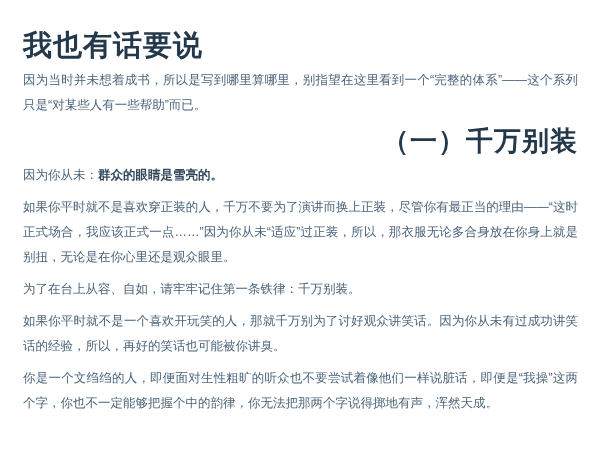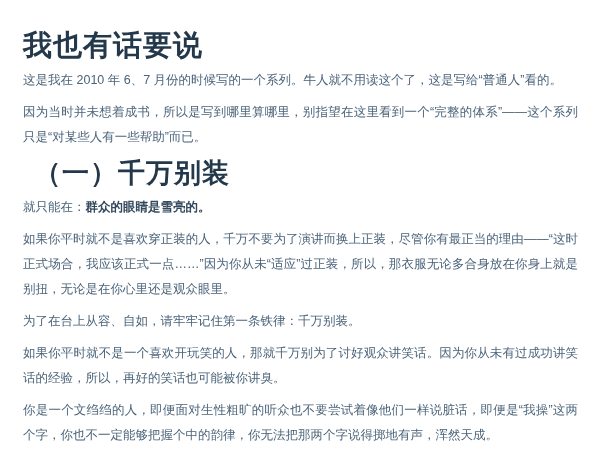--- a/index.html
+++ b/index.html
@@ -37,47 +37,47 @@
     color: #24384b;
   }
   .para {
     margin: 6px 0 7px 0;
     font-size: 12.5px;
     line-height: 25px;
     color: #4a6379;
     text-align: justify;
   }
   .section-heading {
-    margin: 6px 0 2px 11px;
+    margin: 6px 0 2px 0;
     font-size: 27px;
     line-height: 32px;
     font-weight: 700;
     color: #24384b;
     letter-spacing: 1px;
+    text-align: right;
   }
   .emphasis {
     font-weight: 700;
     color: #33495e;
   }
 </style>
 </head>
 <body>
 
 <div class="page">
   <h1 class="article-title">我也有话要说</h1>
 
 
-  <p class="para">这是我在 2010 年 6、7 月份的时候写的一个系列。牛人就不用读这个了，这是写给“普通人”看的。</p>
 
 
   <p class="para">因为当时并未想着成书，所以是写到哪里算哪里，别指望在这里看到一个“完整的体系”——这个系列只是“对某些人有一些帮助”而已。</p>
 
   <h2 class="section-heading">（一）千万别装</h2>
 
-  <p class="para"><span>就只能在：</span><span class="emphasis">群众的眼睛是雪亮的。</span></p>
+  <p class="para"><span>因为你从未：</span><span class="emphasis">群众的眼睛是雪亮的。</span></p>
 
   <p class="para">如果你平时就不是喜欢穿正装的人，千万不要为了演讲而换上正装，尽管你有最正当的理由——“这时正式场合，我应该正式一点……”因为你从未“适应”过正装，所以，那衣服无论多合身放在你身上就是别扭，无论是在你心里还是观众眼里。</p>
 
   <p class="para">为了在台上从容、自如，请牢牢记住第一条铁律：千万别装。</p>
 
   <p class="para">如果你平时就不是一个喜欢开玩笑的人，那就千万别为了讨好观众讲笑话。因为你从未有过成功讲笑话的经验，所以，再好的笑话也可能被你讲臭。</p>
 
   <p class="para">你是一个文绉绉的人，即便面对生性粗旷的听众也不要尝试着像他们一样说脏话，即便是“我操”这两个字，你也不一定能够把握个中的韵律，你无法把那两个字说得掷地有声，浑然天成。</p>
 </div>
 

